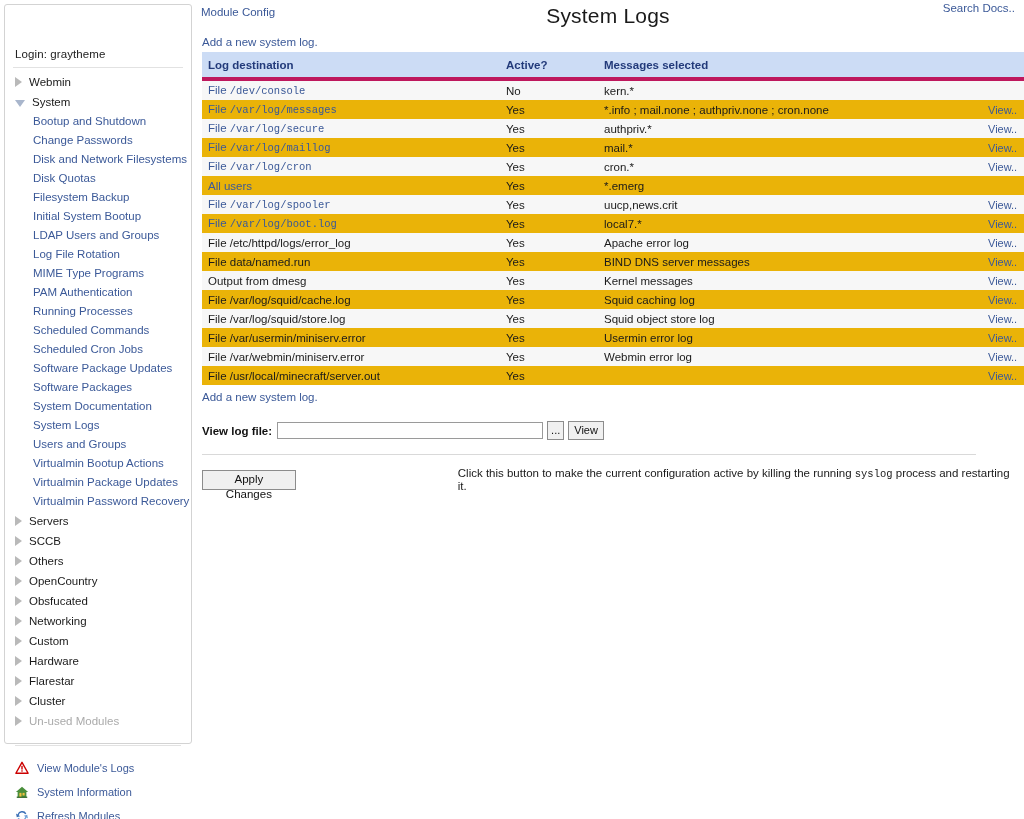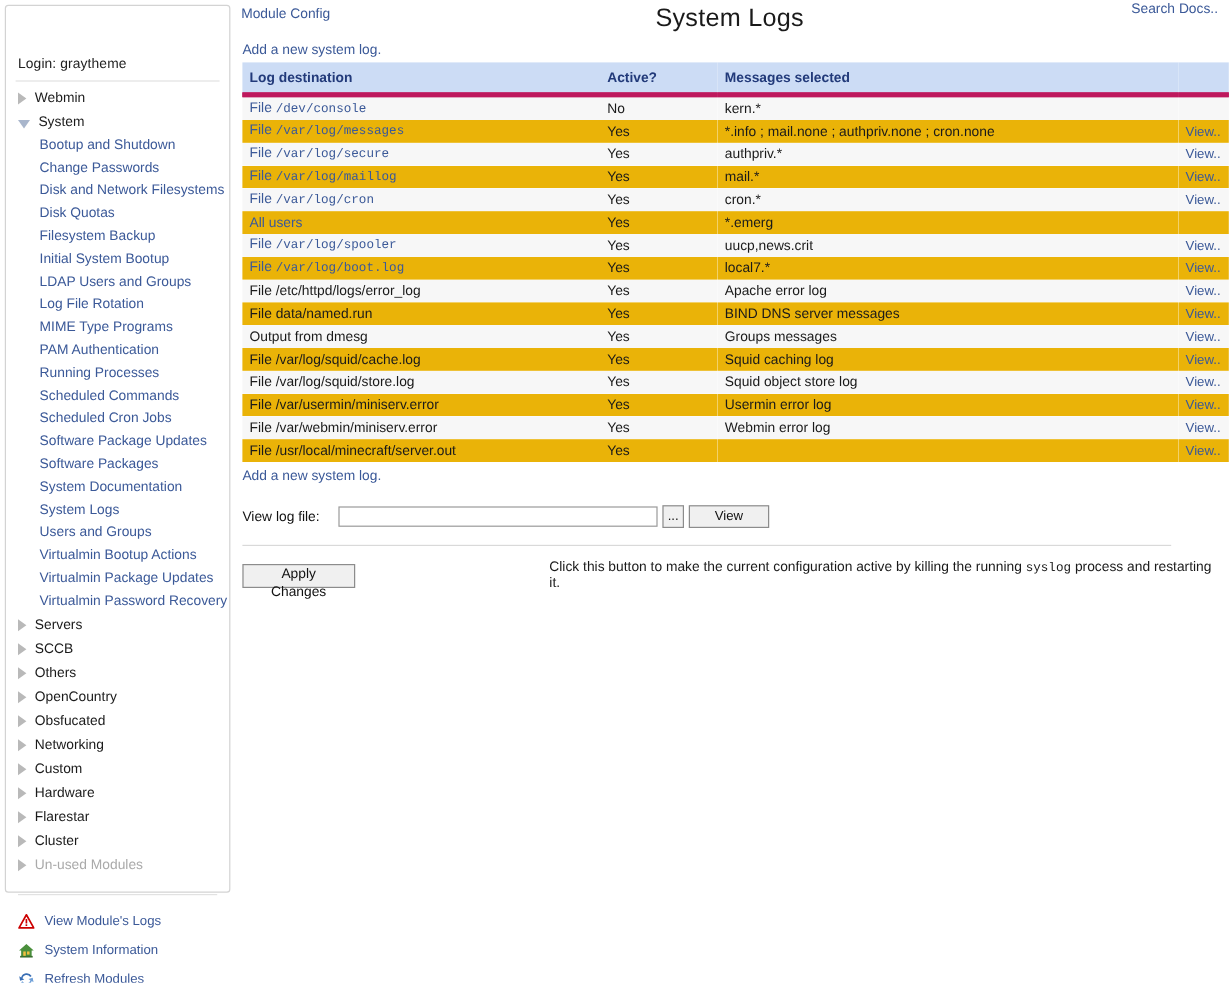--- a/index.html
+++ b/index.html
@@ -160,36 +160,36 @@
   .mono { font-family: "Liberation Mono", monospace; font-size: 10.5px; }
   .act-no  { color: #dd0000; }
   .act-yes { color: #1a1a1a; }
   .viewlink { color: #3b5998; cursor: pointer; font-size: 11px; margin-top: 39px; }
 
   .viewform {
     margin: 14px 0 0 6px;
     display: flex; align-items: center;
     font-size: 12px;
   }
-  .viewform .lbl { font-weight: normal; color: #111; margin-right: 16px; font-size: 11.5px;}
+  .viewform .lbl { font-weight: bold; color: #111; margin-right: 5px; font-size: 11.5px;}
   .viewform input.txt {
     width: 266px; height: 17px;
     border: 1px solid #9a9a9a;
     background: #fff;
     font-family: "Liberation Sans", sans-serif;
     font-size: 11px;
     box-sizing: border-box;
   }
   .btn {
     font-family: "Liberation Sans", sans-serif;
     font-size: 11px;
     background: #f0f0f0;
     border: 1px solid #8c8c8c;
     color: #111;
-    padding: 1px 21px;
+    padding: 1px 5px;
     height: 19px;
     box-sizing: border-box;
     cursor: pointer;
     line-height: 15px;
   }
   .btn.tiny { padding: 1px 3px; margin-left: 4px; min-width: 17px; }
   .btn.view { margin-left: 4px; }
   .rule {
     height: 1px; background: #d9d9d9;
     margin: 14px 44px 0 6px;
@@ -410,21 +410,21 @@
           </tr>
           <tr class="odd">
             <td class="c-dest"><span>File</span> <span class="">data/named.run</span></td>
             <td class="c-act act-yes">Yes</td>
             <td class="c-msg">BIND DNS server messages</td>
             <td class="c-view"><span class="viewlink">View..</span></td>
           </tr>
           <tr class="even">
             <td class="c-dest"><span>Output from dmesg</span></td>
             <td class="c-act act-yes">Yes</td>
-            <td class="c-msg">Groups messages</td>
+            <td class="c-msg">Kernel messages</td>
             <td class="c-view"><span class="viewlink">View..</span></td>
           </tr>
           <tr class="odd">
             <td class="c-dest"><span>File</span> <span class="">/var/log/squid/cache.log</span></td>
             <td class="c-act act-yes">Yes</td>
             <td class="c-msg">Squid caching log</td>
             <td class="c-view"><span class="viewlink">View..</span></td>
           </tr>
           <tr class="even">
             <td class="c-dest"><span>File</span> <span class="">/var/log/squid/store.log</span></td>

